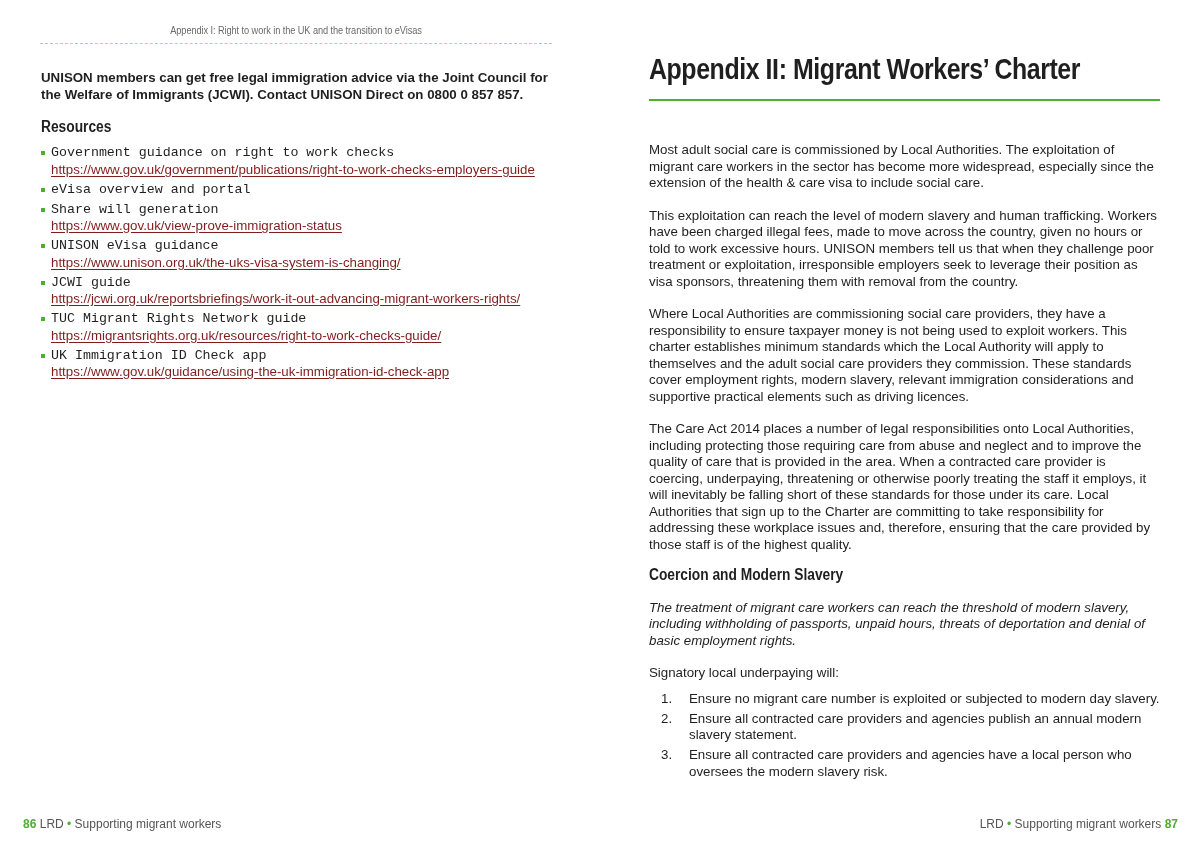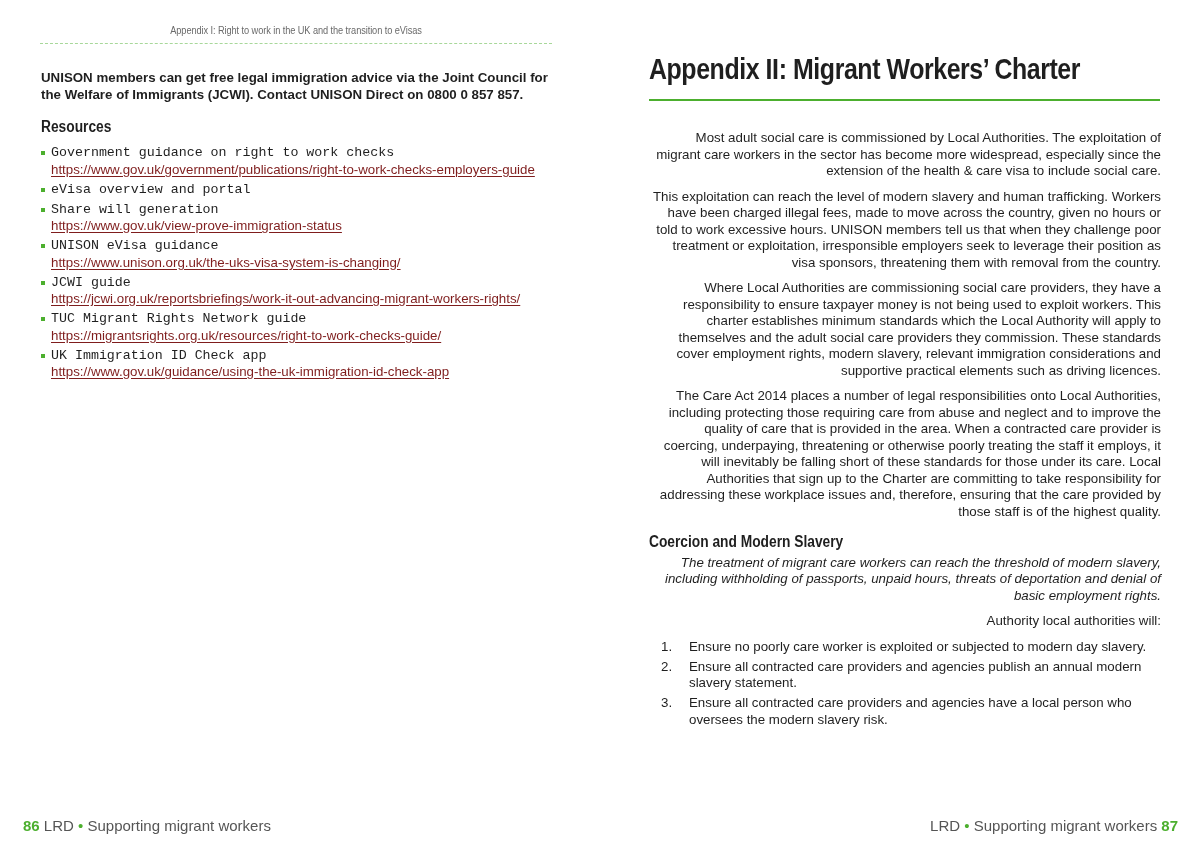--- a/index.html
+++ b/index.html
@@ -20,28 +20,28 @@
 
   .res-list { position: absolute; left: 41px; top: 145px; width: 510px; margin: 0; padding: 0; list-style: none; }
   .res-item { position: relative; padding-left: 10px; margin-bottom: 3.5px; }
   .res-bullet { position: absolute; left: 0; top: 6px; width: 4px; height: 4px; background: #4caf2e; }
   .res-title { display: block; font-family: Liberation Mono, monospace; }
   .res-link { display: block; color: #7f1d1d; text-decoration: underline; text-underline-offset: 2px; word-break: break-all; }
 
   .r-title { position: absolute; left: 49px; top: 52px; font-size: 30px; font-weight: bold; color: #1f1f1f; letter-spacing: -0.5px; transform: scaleX(0.83); transform-origin: left; white-space: nowrap; }
   .r-rule { position: absolute; left: 49px; width: 511px; top: 99px; border-top: 2px solid #4caf2e; }
   .r-content { position: absolute; left: 49px; top: 126px; width: 512px; }
-  .r-content p { margin: 4px 0 9px 0; text-align: right; }
+  .r-content p { margin: 16px 0 9px 0; }
   .h-section { font-size: 16px; font-weight: bold; margin: 14px 0 4px 0; transform: scaleX(0.86); transform-origin: left; white-space: nowrap; }
   .italic { font-style: italic; }
   .num-list { list-style: none; margin: 0; padding: 0; }
   .num-item { position: relative; padding-left: 40px; margin-bottom: 3.5px; }
   .num-label { position: absolute; left: 12px; top: 0; }
 
-  .footer { position: absolute; top: 817px; font-size: 15px; color: #555; white-space: nowrap; text-align: right; }
+  .footer { position: absolute; top: 817px; font-size: 12px; color: #555; white-space: nowrap; text-align: right; }
   .footer .pnum { color: #4caf2e; font-weight: bold; }
   .footer .dot { color: #4caf2e; }
   .footer-left { left: 23px; }
   .footer-right { right: 22px; }
 </style>
 </head>
 <body>
 
 <div class="page left">
   <div class="running-head">Appendix I: Right to work in the UK and the transition to eVisas</div>
@@ -101,26 +101,26 @@
   <div class="r-rule"></div>
 
   <div class="r-content body-text">
     <p>Most adult social care is commissioned by Local Authorities. The exploitation of migrant care workers in the sector has become more widespread, especially since the extension of the health &amp; care visa to include social care.</p>
     <p>This exploitation can reach the level of modern slavery and human trafficking. Workers have been charged illegal fees, made to move across the country, given no hours or told to work excessive hours. UNISON members tell us that when they challenge poor treatment or exploitation, irresponsible employers seek to leverage their position as visa sponsors, threatening them with removal from the country.</p>
     <p>Where Local Authorities are commissioning social care providers, they have a responsibility to ensure taxpayer money is not being used to exploit workers. This charter establishes minimum standards which the Local Authority will apply to themselves and the adult social care providers they commission. These standards cover employment rights, modern slavery, relevant immigration considerations and supportive practical elements such as driving licences.</p>
     <p>The Care Act 2014 places a number of legal responsibilities onto Local Authorities, including protecting those requiring care from abuse and neglect and to improve the quality of care that is provided in the area. When a contracted care provider is coercing, underpaying, threatening or otherwise poorly treating the staff it employs, it will inevitably be falling short of these standards for those under its care. Local Authorities that sign up to the Charter are committing to take responsibility for addressing these workplace issues and, therefore, ensuring that the care provided by those staff is of the highest quality.</p>
 
     <div class="h-section">Coercion and Modern Slavery</div>
     <p class="italic">The treatment of migrant care workers can reach the threshold of modern slavery, including withholding of passports, unpaid hours, threats of deportation and denial of basic employment rights.</p>
-    <p>Authority local authorities will:</p>
+    <p>Signatory local underpaying will:</p>
 
     <ol class="num-list">
       <li class="num-item">
         <span class="num-label">1.</span>
-        <span>Ensure no poorly care worker is exploited or subjected to modern day slavery.</span>
+        <span>Ensure no migrant care number is exploited or subjected to modern day slavery.</span>
       </li>
       <li class="num-item">
         <span class="num-label">2.</span>
         <span>Ensure all contracted care providers and agencies publish an annual modern slavery statement.</span>
       </li>
       <li class="num-item">
         <span class="num-label">3.</span>
         <span>Ensure all contracted care providers and agencies have a local person who oversees the modern slavery risk.</span>
       </li>
     </ol>

